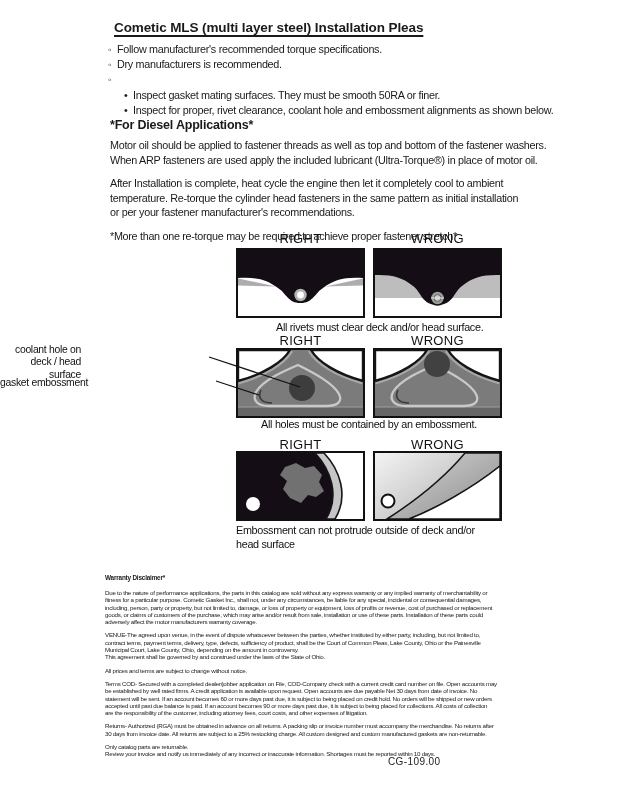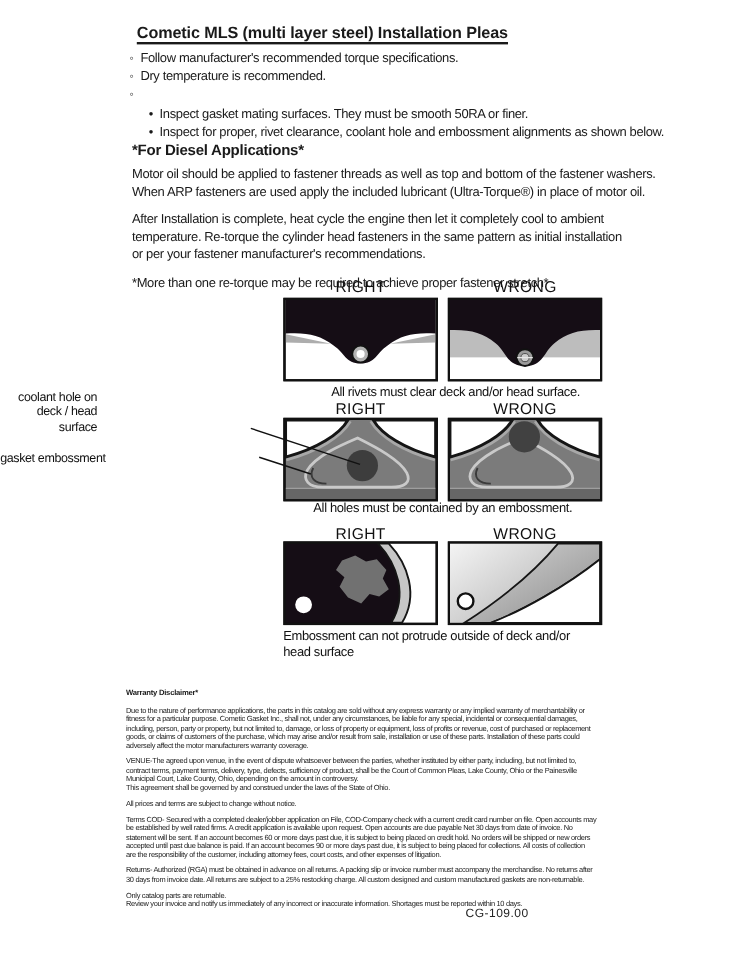--- a/index.html
+++ b/index.html
@@ -44,21 +44,21 @@
 
   <div class="tips">
     <div class="doc-title">Cometic MLS (multi layer steel) Installation Pleas</div>
 
     <div class="bullet-row">
       <span class="bullet-marker">◦</span>
       <span>Follow manufacturer's recommended torque specifications.</span>
     </div>
     <div class="bullet-row">
       <span class="bullet-marker">◦</span>
-      <span>Dry temperature is recommended.</span>
+      <span>Dry manufacturers is recommended.</span>
     </div>
     <div class="bullet-row">
       <span class="bullet-marker">◦</span>
     </div>
     <div class="bullet-row sub">
       <span class="bullet-marker">•</span>
       <span>Inspect gasket mating surfaces.  They must be smooth 50RA or finer.</span>
     </div>
     <div class="bullet-row sub">
       <span class="bullet-marker">•</span>
@@ -100,21 +100,21 @@
       <circle cx="64.5" cy="50" r="3.4" fill="#cdcdcd" stroke="#4a4a4a" stroke-width="0.8"></circle>
       <line x1="58" y1="50" x2="71" y2="50" stroke="#e6e6e6" stroke-width="1.1"></line>
       <rect x="1" y="1" width="127" height="68" fill="none" stroke="#111" stroke-width="2"></rect>
     </svg>
 
     <div class="fig-caption" style="left:236px;top:92px;margin-left:40px;">All rivets must clear deck and/or head surface.</div>
 
     <div class="fig-heading" style="left:236px;top:104px;">RIGHT</div>
     <div class="fig-heading" style="left:373px;top:104px;">WRONG</div>
 
-    <div class="fig-label" style="right:411px;top:97px;">
+    <div class="fig-label" style="right:411px;top:115px;">
       <div>coolant hole on</div>
       <div>deck / head surface</div>
     </div>
     <div class="fig-label" style="right:404px;top:148px;">gasket embossment</div>
 
     <svg class="fig-panel" style="left:236px;top:119px;" viewBox="0 0 129 70">
       <rect x="1" y="1" width="127" height="68" fill="#7b7b7b" stroke="#111" stroke-width="2"></rect>
       <rect x="2" y="59" width="125" height="9" fill="#666"></rect>
       <line x1="2" y1="59" x2="127" y2="59" stroke="#9e9e9e" stroke-width="1"></line>
       <path d="M54,2 C47,14 28,26 2,33" fill="none" stroke="#a8a8a8" stroke-width="7"></path>

